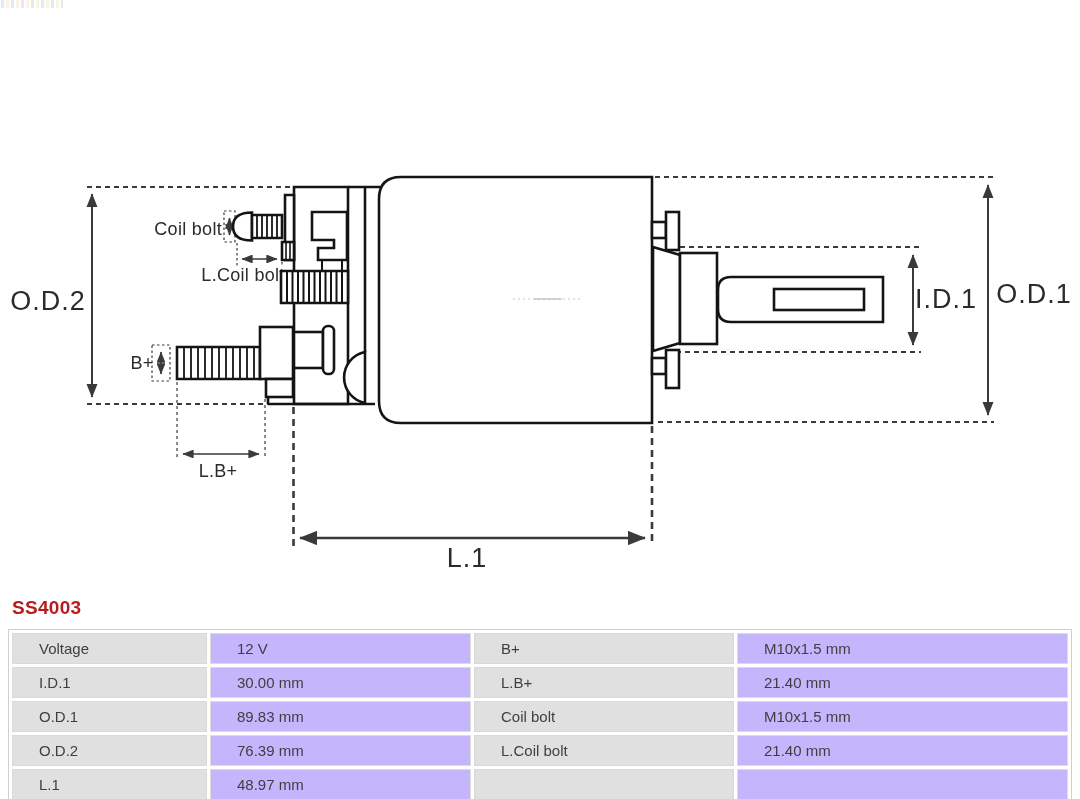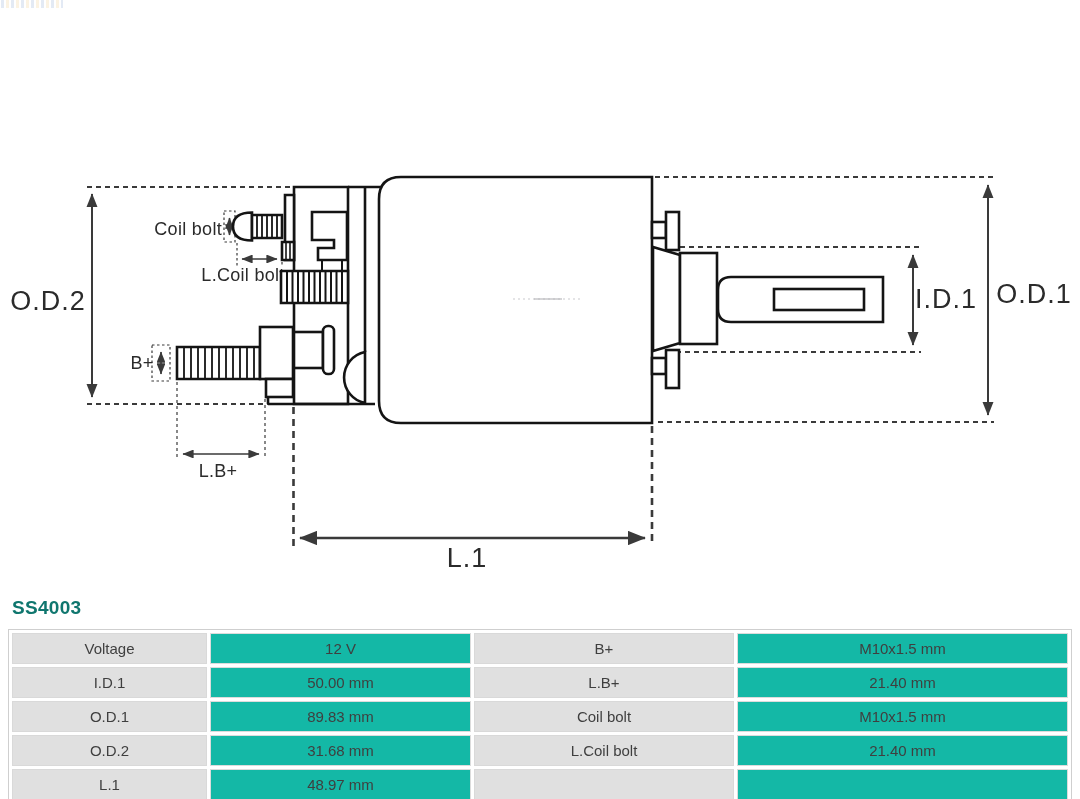--- a/index.html
+++ b/index.html
@@ -7,28 +7,28 @@
         font-family:"Liberation Sans", sans-serif;}
   .watermark{position:absolute;left:1px;top:0;width:62px;height:8px;opacity:.35;
      background:repeating-linear-gradient(90deg,
         rgba(110,145,200,.55) 0 3px, rgba(255,255,255,0) 3px 5px,
         rgba(235,185,95,.5) 5px 8px, rgba(255,255,255,0) 8px 10px);}
   svg.diagram{position:absolute;left:0;top:0;}
   svg text{font-family:"Liberation Sans", sans-serif;fill:#2b2b2b;}
   .dim-big{font-size:27px;letter-spacing:1px;}
   .dim-small{font-size:18px;letter-spacing:.3px;}
   .part-number{position:absolute;left:12px;top:597px;font-size:19px;font-weight:600;
-     color:#0f766e;letter-spacing:.3px;}
+     color:#b91c1c;letter-spacing:.3px;}
   .table-wrap{position:absolute;left:8px;top:629px;width:1064px;border:1px solid #cfcfcf;
      background:#fff;box-sizing:border-box;}
   table.specs{border-collapse:separate;border-spacing:3px;table-layout:fixed;width:1062px;}
   table.specs td{height:29px;line-height:29px;font-size:15px;color:#3f3f3f;
-     text-align:center;padding:0 26px;overflow:hidden;white-space:nowrap;box-sizing:border-box;}
+     text-align:left;padding:0 26px;overflow:hidden;white-space:nowrap;box-sizing:border-box;}
   td.lbl{background:#e0e0e0;border:1px solid #d9d9d9;}
-  td.val{background:#14b8a6;border:1px solid #dcdcdc;}
+  td.val{background:#c4b5fd;border:1px solid #dcdcdc;}
 </style>
 </head>
 <body>
 
 <div class="page">
 
   <div class="watermark"></div>
 
   <svg class="diagram" width="1080" height="592" viewBox="0 0 1080 592">
     <defs>
@@ -172,33 +172,33 @@
       </colgroup>
       <tbody>
         <tr>
           <td class="lbl">Voltage</td>
           <td class="val">12 V</td>
           <td class="lbl">B+</td>
           <td class="val">M10x1.5 mm</td>
         </tr>
         <tr>
           <td class="lbl">I.D.1</td>
-          <td class="val">50.00 mm</td>
+          <td class="val">30.00 mm</td>
           <td class="lbl">L.B+</td>
           <td class="val">21.40 mm</td>
         </tr>
         <tr>
           <td class="lbl">O.D.1</td>
           <td class="val">89.83 mm</td>
           <td class="lbl">Coil bolt</td>
           <td class="val">M10x1.5 mm</td>
         </tr>
         <tr>
           <td class="lbl">O.D.2</td>
-          <td class="val">31.68 mm</td>
+          <td class="val">76.39 mm</td>
           <td class="lbl">L.Coil bolt</td>
           <td class="val">21.40 mm</td>
         </tr>
         <tr>
           <td class="lbl">L.1</td>
           <td class="val">48.97 mm</td>
           <td class="lbl"></td>
           <td class="val"></td>
         </tr>
       </tbody>

